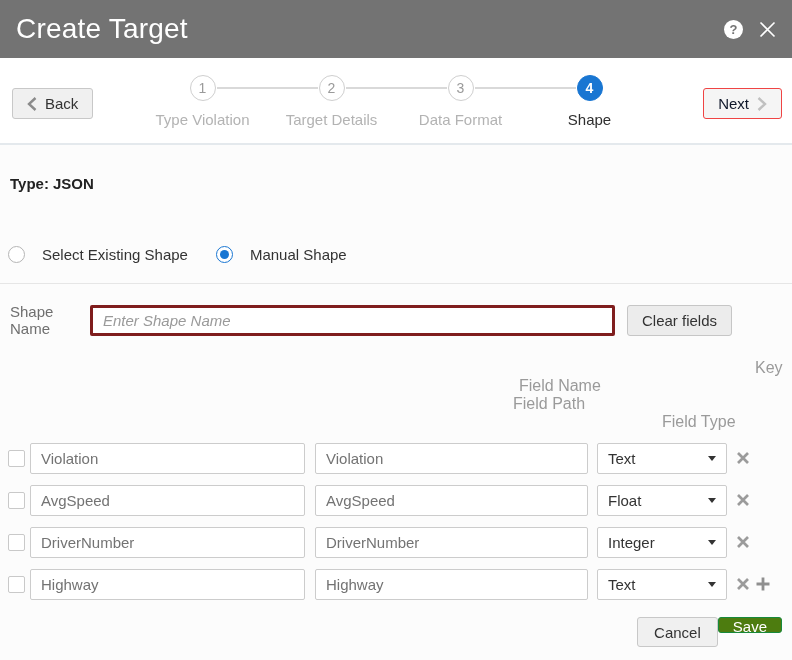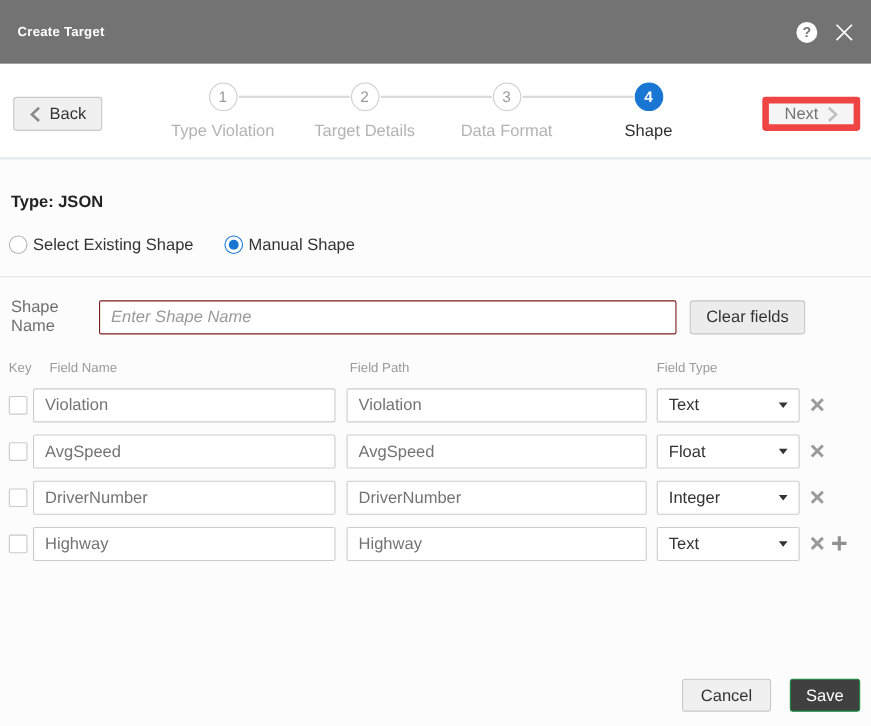--- a/index.html
+++ b/index.html
@@ -5,21 +5,21 @@
   * { box-sizing: border-box; margin: 0; padding: 0; }
   html, body { width: 792px; height: 660px; }
   body { font-family: "Liberation Sans", "DejaVu Sans", sans-serif; background: #fff; }
   .dialog { position: relative; width: 792px; height: 660px; background: #fcfcfc; overflow: hidden; }
 
   
   .dialog-header {
     height: 58px; background: #737373; color: #fff;
     display: flex; align-items: center; padding: 0 16px;
   }
-  .dialog-title { font-size: 12px; font-weight: 700; letter-spacing: .2px; }
+  .dialog-title { font-size: 28px; font-weight: 400; letter-spacing: .2px; }
   .header-actions { margin-left: auto; display: flex; align-items: center; gap: 16px; }
   .help-icon {
     width: 19px; height: 19px; border-radius: 50%; background: #fff; color: #737373;
     font-size: 13px; font-weight: bold; display: flex; align-items: center; justify-content: center;
     cursor: pointer;
   }
   .close-icon { display: flex; cursor: pointer; }
 
   
   .wizard-bar {
@@ -27,22 +27,22 @@
     border-bottom: 2px solid #e4e9ed;
   }
   .back-btn {
     position: absolute; left: 12px; top: 30px; height: 31px; padding: 0 14px;
     background: #f0f0f0; border: 1px solid #c8c8c8; border-radius: 3px;
     font-family: inherit; font-size: 15px; color: #333; cursor: pointer;
     display: flex; align-items: center; gap: 8px;
   }
   .next-btn {
     position: absolute; right: 10px; top: 30px; height: 31px; padding: 0 14px;
-    background: #f5f5f5; border: 6px solid #ef4444; border-radius: 3px;
-    font-family: inherit; font-size: 15px; color: #737373;
+    background: #f5f5f5; border: 1px solid #ef4444; border-radius: 3px;
+    font-family: inherit; font-size: 15px; color: #0f172a;
     display: flex; align-items: center; gap: 8px; cursor: default;
   }
   .steps { display: flex; width: 516px; margin: 0 auto; padding-top: 17px; }
   .step { width: 129px; position: relative; text-align: center; }
   .step-circle {
     width: 26px; height: 26px; border-radius: 50%; background: #fff;
     border: 1px solid #cfcfcf; color: #9a9a9a; font-size: 14px;
     display: flex; align-items: center; justify-content: center;
     margin: 0 auto; position: relative; z-index: 2;
   }
@@ -52,44 +52,44 @@
     left: calc(-50% + 14px); width: calc(100% - 28px); z-index: 1;
   }
   .step-label { margin-top: 10px; font-size: 15px; color: #b3b3b3; white-space: nowrap; }
   .step.active .step-label { color: #2f2f2f; }
 
   
   .content { padding: 0; }
   .type-line { padding: 30px 10px 0 10px; font-size: 15px; font-weight: bold; color: #222; }
   .type-line span { margin-right: 4px; }
   .radio-row { display: flex; align-items: center; gap: 28px; padding: 22px 8px 0 8px; }
-  .radio-option { display: flex; align-items: center; gap: 5px; cursor: pointer; }
+  .radio-option { display: flex; align-items: center; gap: 17px; cursor: pointer; margin-top: 32px; }
   .radio {
     width: 17px; height: 17px; border-radius: 50%; border: 1px solid #b5b5b5; background: #fff;
     display: inline-flex; align-items: center; justify-content: center; flex: none;
   }
   .radio.selected { border-color: #1976d2; }
   .radio.selected::after { content: ""; width: 9px; height: 9px; border-radius: 50%; background: #1976d2; }
   .radio-label { font-size: 15px; color: #333; }
   .divider { border: none; border-top: 1px solid #e6e6e6; margin-top: 20px; }
 
   .shape-name-row { display: flex; align-items: center; padding: 19px 0 0 10px; }
   .shape-name-label { width: 80px; font-size: 15px; color: #6f6f6f; flex: none; }
   .shape-name-input {
-    width: 525px; height: 31px; border: 1px solid #7f1d1d; border-radius: 2px;
+    width: 525px; height: 31px; border: 3px solid #7f1d1d; border-radius: 2px;
     padding: 0 10px; font-family: inherit; font-size: 15px; color: #333; background: #fff;
   }
   .shape-name-input::placeholder { font-style: italic; color: #9a9a9a; }
   .clear-fields-btn {
     margin-left: 12px; height: 31px; padding: 0 14px;
     background: #ececec; border: 1px solid #c6c6c6; border-radius: 3px;
     font-family: inherit; font-size: 15px; color: #333; cursor: pointer;
   }
 
-  .table-headers { display: flex; align-items: flex-end; padding: 22px 0 0 8px; font-size: 12px; color: #9a9a9a; }
+  .table-headers { display: flex; align-items: flex-end; padding: 22px 0 0 8px; font-size: 16px; color: #9a9a9a; flex-direction: column; }
   .th-key { width: 22px; margin-right: 15px; }
   .th-name { width: 273px; }
   .th-path { width: 279px; }
   .th-type { width: 130px; }
 
   .field-row { display: flex; align-items: center; height: 42px; padding-left: 8px; margin-top: 0; }
   .field-rows { padding-top: 6px; }
   .checkbox {
     width: 17px; height: 17px; border: 1px solid #c9c9c9; border-radius: 2px; background: #fff;
     margin-right: 5px; flex: none; cursor: pointer;
@@ -106,27 +106,27 @@
     font-size: 15px; color: #333; cursor: pointer;
   }
   .ftype-select .select-value { flex: 1; }
   .select-arrow {
     width: 0; height: 0; border-left: 4px solid transparent; border-right: 4px solid transparent;
     border-top: 5px solid #333; flex: none;
   }
   .row-icon { display: flex; cursor: pointer; margin-right: 4px; flex: none; }
 
   
-  .footer { position: absolute; right: 10px; bottom: 13px; display: flex; gap: 17px; }
+  .footer { position: absolute; right: 10px; bottom: 13px; display: flex; gap: 0; }
   .cancel-btn {
     height: 30px; padding: 0 16px; background: #f0f0f0; border: 1px solid #c8c8c8;
     border-radius: 3px; font-family: inherit; font-size: 15px; color: #333; cursor: pointer;
   }
   .save-btn {
-    height: 30px; padding: 0 14px; background: #404040; border: 1px solid #17893c;
+    height: 16px; padding: 0 14px; background: #4d7c0f; border: 1px solid #17893c;
     border-radius: 3px; font-family: inherit; font-size: 15px; color: #fff; cursor: pointer;
   }
 </style>
 </head>
 <body>
 
 <div class="dialog">
 
   <div class="dialog-header">
     <div class="dialog-title">Create Target</div>

